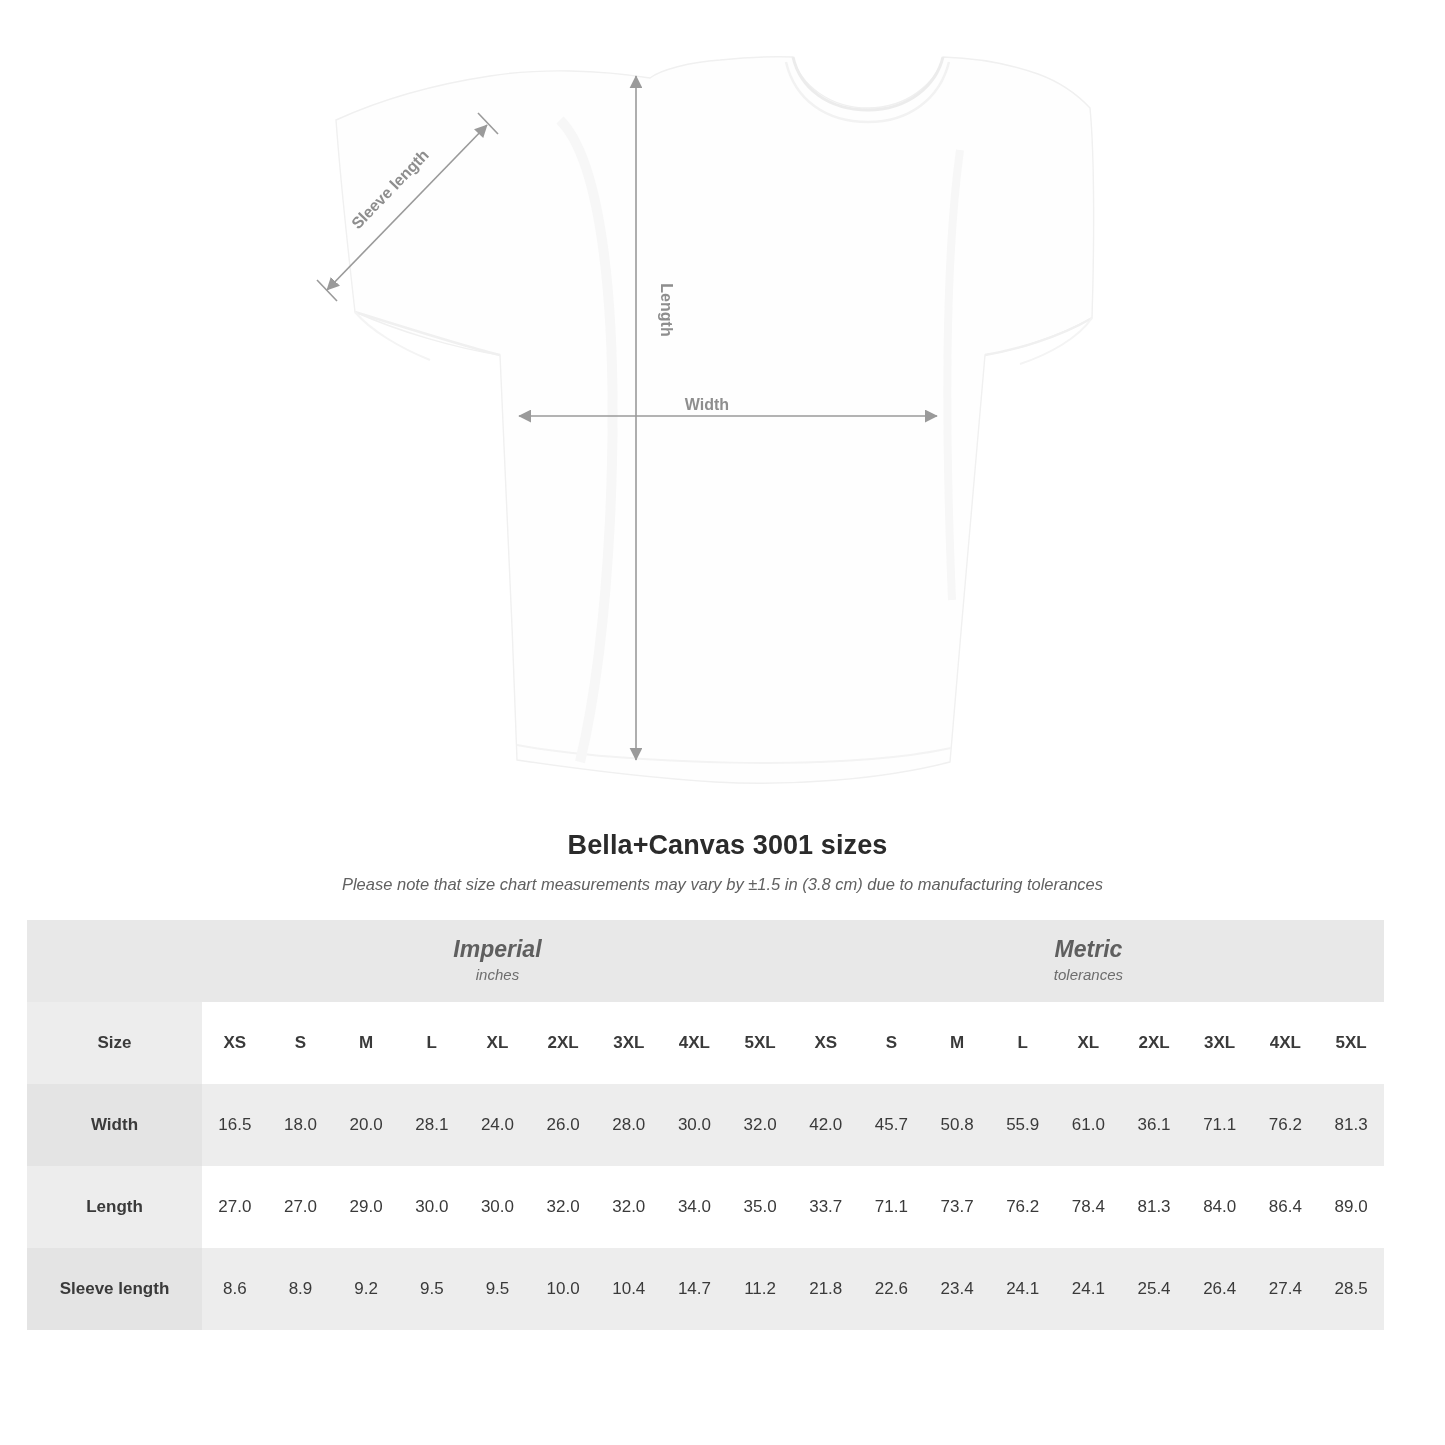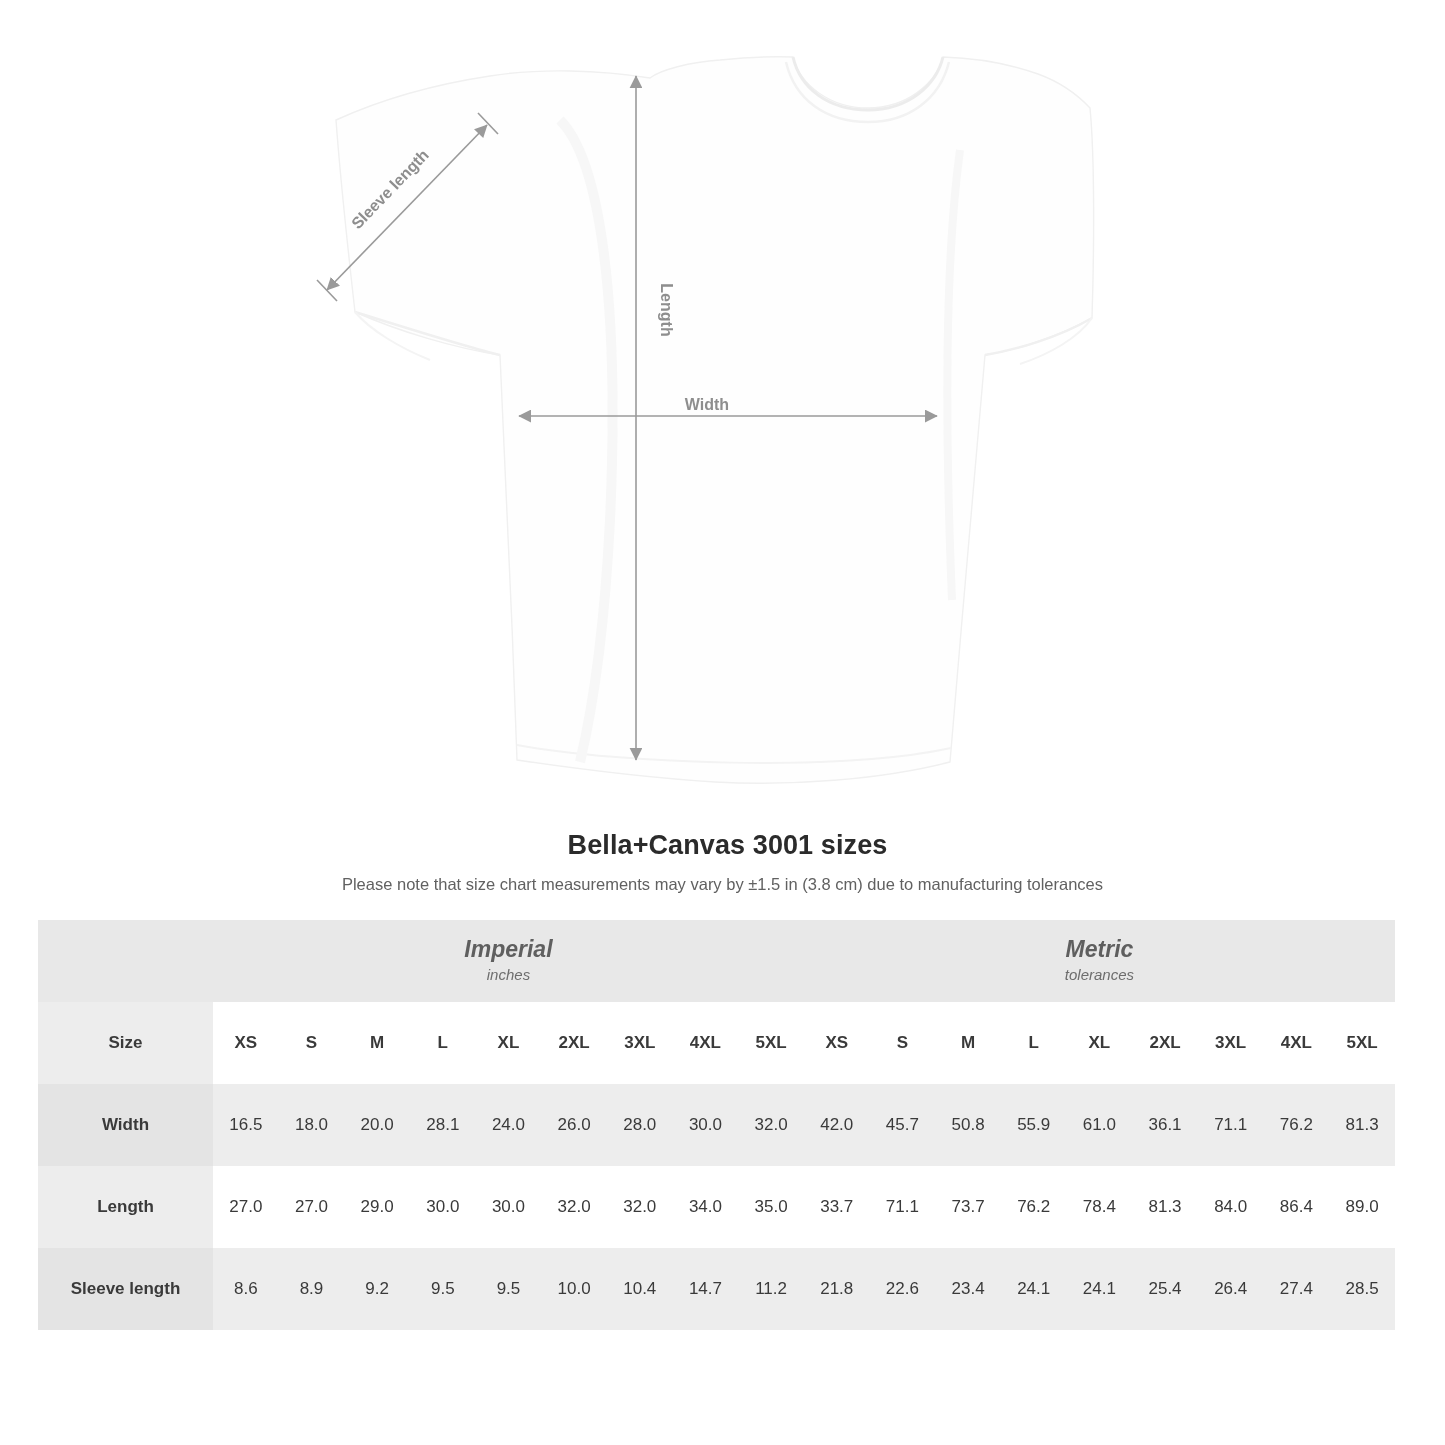--- a/index.html
+++ b/index.html
@@ -38,27 +38,28 @@
   }
   .chart-title {
     font-size: 27px;
     font-weight: bold;
     color: #2b2b2b;
     letter-spacing: 0.1px;
     margin-left: 10px;
   }
   .chart-subtitle {
     font-size: 16.5px;
+    font-style: italic;
     color: #616161;
     margin-top: 14px;
   }
 
   
   .table-wrap {
-    margin: 26px 44px 0 38px;
+    margin: 26px 44px 0 27px;
     width: 1357px;
   }
   table.size-table {
     border-collapse: collapse;
     width: 100%;
     table-layout: fixed;
   }
   table.size-table td, table.size-table th {
     text-align: center;
     vertical-align: middle;

